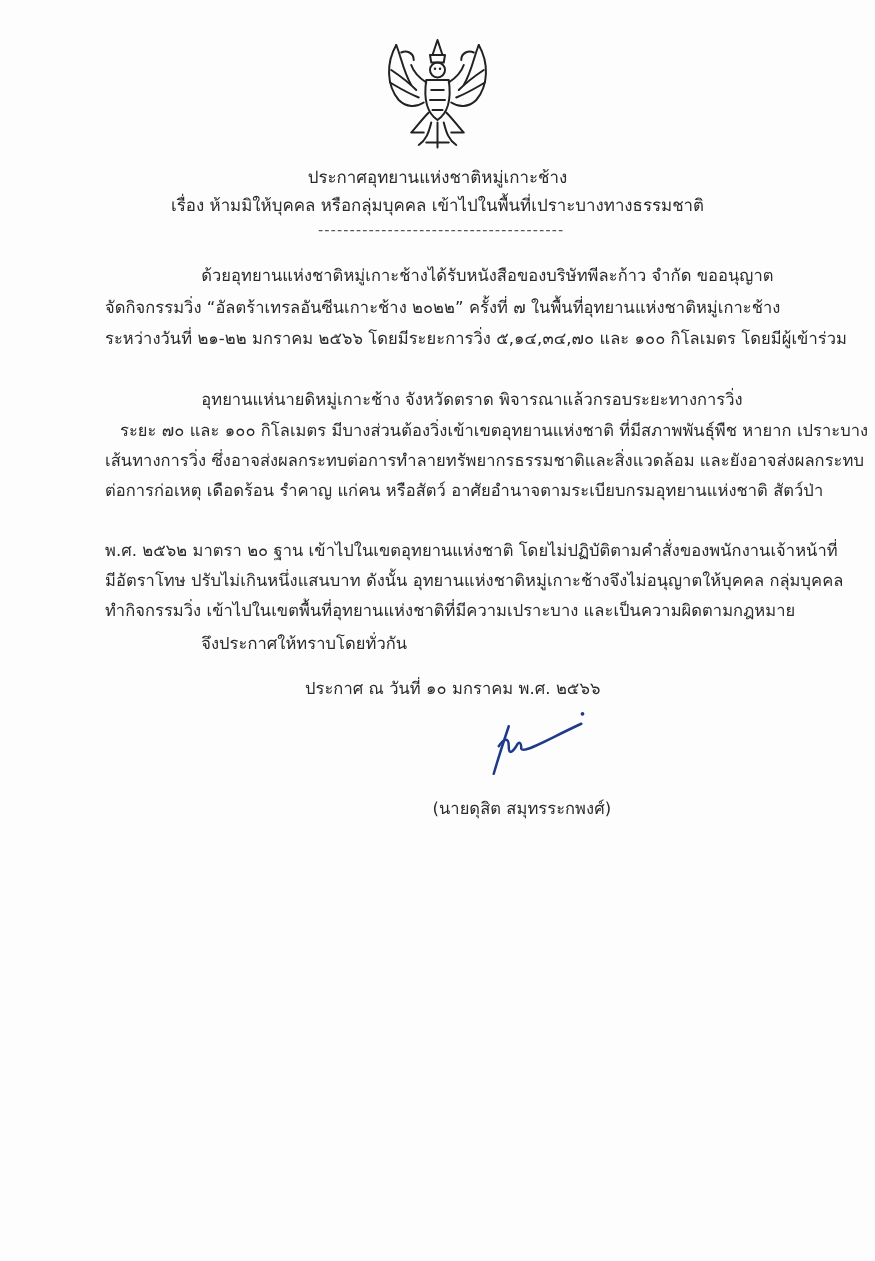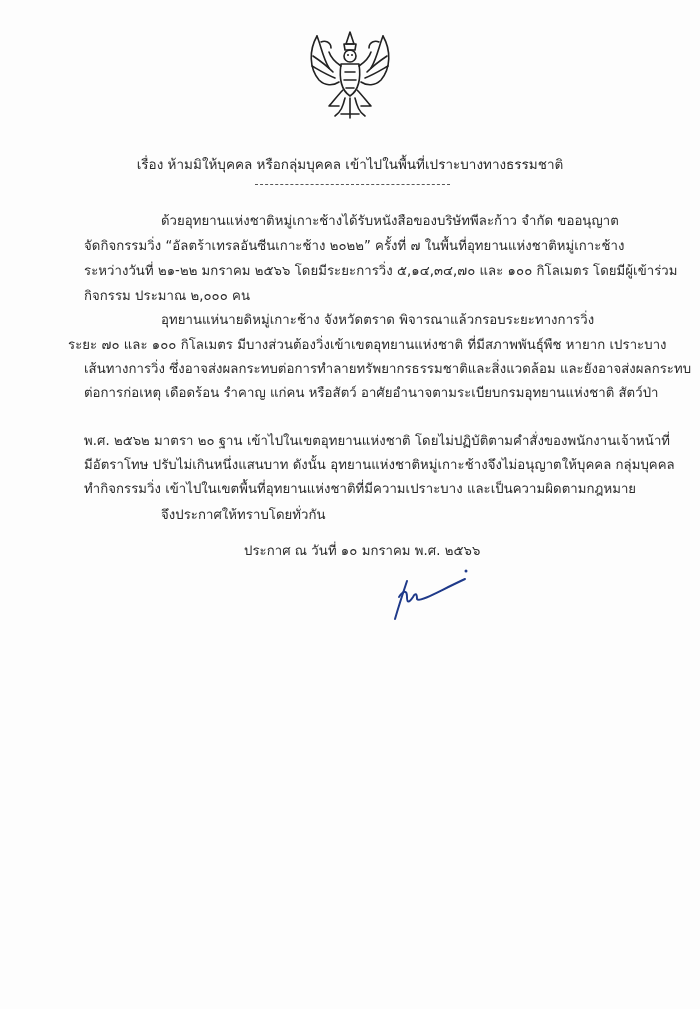--- a/index.html
+++ b/index.html
@@ -51,41 +51,42 @@
       <path d="M52 62 C58 68 62 74 66 78 L56 78"></path>
       <path d="M40 70 C38 78 36 84 30 88 M45 70 L45 90 M50 70 C52 78 54 84 60 88"></path>
       <path d="M36 86 L54 86"></path>
     </g>
     <g fill="#222">
       <circle cx="43" cy="27" r="1"></circle>
       <circle cx="47" cy="27" r="1"></circle>
     </g>
   </svg>
 
+  <div class="title t1">ประกาศอุทยานแห่งชาติหมู่เกาะช้าง</div>
   <div class="title t2">เรื่อง ห้ามมิให้บุคคล หรือกลุ่มบุคคล เข้าไปในพื้นที่เปราะบางทางธรรมชาติ</div>
   <div class="divider"></div>
 
   <div class="line" style="left:161px; top:210px;">ด้วยอุทยานแห่งชาติหมู่เกาะช้างได้รับหนังสือของบริษัทพีละก้าว จำกัด ขออนุญาต</div>
   <div class="line" style="left:84px; top:235px;">จัดกิจกรรมวิ่ง “อัลตร้าเทรลอันซีนเกาะช้าง ๒๐๒๒” ครั้งที่ ๗ ในพื้นที่อุทยานแห่งชาติหมู่เกาะช้าง</div>
   <div class="line" style="left:84px; top:260px;">ระหว่างวันที่ ๒๑-๒๒ มกราคม ๒๕๖๖ โดยมีระยะการวิ่ง ๕,๑๔,๓๔,๗๐ และ ๑๐๐ กิโลเมตร โดยมีผู้เข้าร่วม</div>
-  <div class="line" style="left:84px; top:285px;">กิจกรรม ประมาณ ๒,๐๐๐ คน</div>
 
   <div class="line" style="left:161px; top:309px;">อุทยานแห่นายดิหมู่เกาะช้าง จังหวัดตราด พิจารณาแล้วกรอบระยะทางการวิ่ง</div>
-  <div class="line" style="left:68px; top:334px;">ระยะ ๗๐ และ ๑๐๐ กิโลเมตร มีบางส่วนต้องวิ่งเข้าเขตอุทยานแห่งชาติ ที่มีสภาพพันธุ์พืช หายาก เปราะบาง</div>
+  <div class="line" style="left:96px; top:334px;">ระยะ ๗๐ และ ๑๐๐ กิโลเมตร มีบางส่วนต้องวิ่งเข้าเขตอุทยานแห่งชาติ ที่มีสภาพพันธุ์พืช หายาก เปราะบาง</div>
   <div class="line" style="left:84px; top:382px;">ต่อการก่อเหตุ เดือดร้อน รำคาญ แก่คน หรือสัตว์ อาศัยอำนาจตามระเบียบกรมอุทยานแห่งชาติ สัตว์ป่า</div>
   <div class="line" style="left:84px; top:358px;">เส้นทางการวิ่ง ซึ่งอาจส่งผลกระทบต่อการทำลายทรัพยากรธรรมชาติและสิ่งแวดล้อม และยังอาจส่งผลกระทบ</div>
   <div class="line" style="left:84px; top:430px;">พ.ศ. ๒๕๖๒ มาตรา ๒๐ ฐาน เข้าไปในเขตอุทยานแห่งชาติ โดยไม่ปฏิบัติตามคำสั่งของพนักงานเจ้าหน้าที่</div>
   <div class="line" style="left:84px; top:454px;">มีอัตราโทษ ปรับไม่เกินหนึ่งแสนบาท ดังนั้น อุทยานแห่งชาติหมู่เกาะช้างจึงไม่อนุญาตให้บุคคล กลุ่มบุคคล</div>
   <div class="line" style="left:84px; top:478px;">ทำกิจกรรมวิ่ง เข้าไปในเขตพื้นที่อุทยานแห่งชาติที่มีความเปราะบาง และเป็นความผิดตามกฎหมาย</div>
 
   <div class="line" style="left:161px; top:504px;">จึงประกาศให้ทราบโดยทั่วกัน</div>
 
   <div class="line" style="left:244px; top:540px;">ประกาศ ณ วันที่   ๑๐ มกราคม พ.ศ. ๒๕๖๖</div>
 
   <svg class="sig" viewBox="0 0 90 70">
     <g fill="none" stroke="#1f3a8a" stroke-width="2" stroke-linecap="round" stroke-linejoin="round">
       <path d="M22 18 C18 30 14 42 10 56"></path>
       <path d="M14 34 C18 28 22 26 22 34 C22 40 24 40 28 34 C30 30 32 30 32 36 C34 40 50 30 80 16"></path>
     </g>
     <circle cx="81" cy="8" r="1.5" fill="#1f3a8a"></circle>
   </svg>
 
+  <div class="line" style="left:346px; top:636px;">(นายดุสิต สมุทรระกพงศ์)</div>
 </div>
 
 </body></html>

